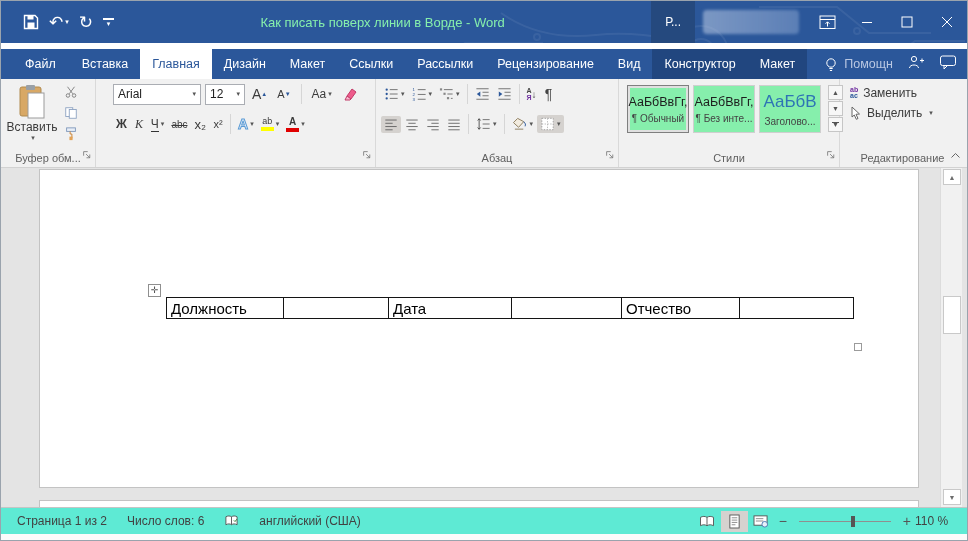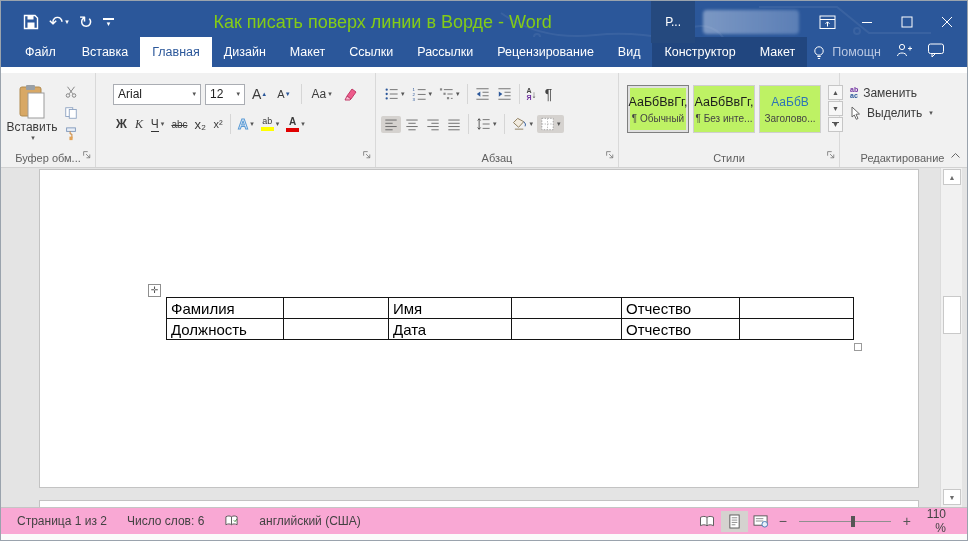--- a/index.html
+++ b/index.html
@@ -6,33 +6,33 @@
   body { font-family:"Liberation Sans", sans-serif; background:#fff; }
   .window { position:relative; width:968px; height:541px; background:#fff; overflow:hidden;
             border:1px solid #9aa3ad; }
 
   
   .titlebar { position:absolute; left:0; top:0; width:100%; height:42px; background:#2b579a; display:flex; align-items:center; }
   .deco { position:absolute; left:0; top:0; pointer-events:none; z-index:0; }
   .qat { display:flex; align-items:center; gap:10px; margin-left:22px; z-index:2; }
   .qat-btn { display:flex; align-items:center; color:#fff; font-size:17px; cursor:default; }
   .qat-custom { width:11px; border-top:2px solid #fff; padding-top:1px; font-size:7px; color:#fff; text-align:center; line-height:5px; }
-  .title { flex:1; text-align:center; color:#84cc16; font-size:18px; z-index:2; white-space:nowrap; }
+  .title { flex:1; text-align:center; color:#86efac; font-size:13px; z-index:2; white-space:nowrap; }
   .tb-right { display:flex; align-items:center; height:100%; z-index:2; }
   .user-badge { background:#25497e; color:#fff; font-size:12px; height:42px; display:flex; align-items:center; padding:0 14px; }
   .blur-box { width:96px; height:24px; border-radius:4px; margin:0 8px; background:linear-gradient(90deg, rgba(190,205,230,.55), rgba(150,175,215,.45)); filter:blur(1.5px); }
   .winbtn { width:40px; height:42px; display:flex; align-items:center; justify-content:center; }
 
   
-  .tabrow { position:absolute; left:0; top:36px; width:100%; height:30px; background:#2b579a; display:flex; align-items:stretch; z-index:1; }
+  .tabrow { position:absolute; left:0; top:48px; width:100%; height:30px; background:#2b579a; display:flex; align-items:stretch; z-index:1; }
   .tab { color:#fff; font-size:12.5px; display:flex; align-items:center; padding:0 12px; cursor:default; white-space:nowrap; }
   .tab.file { margin-left:10px; padding:0 14px; }
   .tab.active { background:#fff; color:#2b579a; }
   .ctx-tabs { display:flex; align-items:stretch; background:rgba(8,28,58,.28); }
-  .tab-right { display:flex; align-items:center; margin-left:auto; gap:14px; padding-right:22px; }
+  .tab-right { display:flex; align-items:center; margin-left:auto; gap:14px; padding-right:10px; }
   .tellme { display:flex; align-items:center; gap:6px; color:#b9c7e2; font-size:12.5px; }
 
   
   .ribbon { position:absolute; left:0; top:72px; width:100%; height:95px; background:#f1f1f1; border-bottom:1px solid #d2d2d2; display:flex; }
   .group { position:relative; height:100%; border-right:1px solid #d9d9d9; padding-top:8px; }
   .glabel { position:absolute; bottom:3px; left:0; right:0; text-align:center; font-size:11px; color:#5f5f5f; white-space:nowrap; overflow:hidden; }
   .launcher { position:absolute; bottom:4px; right:4px; }
   .rrow { display:flex; align-items:center; padding:0 5px; height:26px; gap:1px; }
   .rbtn { display:flex; align-items:center; justify-content:center; padding:2px 3px; border-radius:2px; color:#3b3b3b; font-size:12px; min-width:16px; }
   .rbtn.active { background:#d5d2cf; }
@@ -41,24 +41,24 @@
   .combo { background:#fff; border:1px solid #aaadb3; height:21px; display:flex; align-items:center; font-size:12px; color:#222; padding:0 4px; justify-content:space-between; }
 
   
   .clip-wrap { display:flex; padding:0 4px;align-items:center; }
   .paste-btn { width:54px; display:flex; flex-direction:column; align-items:center; font-size:12px; color:#3b3b3b; padding-top:2px; }
   .clip-col { display:flex; flex-direction:column; gap:3px; padding-top:2px; }
   .mini-btn { width:24px; height:18px; display:flex; align-items:center; justify-content:center; }
 
   
   .style-cards { display:flex; gap:4px; padding:4px 4px 0 8px; }
-  .style-card { width:62px; height:48px; background:#bef264; border:1px solid #cfcfcf; display:flex; flex-direction:column; align-items:center; justify-content:center; overflow:hidden; }
+  .style-card { width:62px; height:48px; background:#86efac; border:1px solid #cfcfcf; display:flex; flex-direction:column; align-items:center; justify-content:center; overflow:hidden; }
   .style-card.selected { border:1px solid #7f7f7f; box-shadow:0 0 0 2px #e0e0e0 inset; }
   .style-prev { font-size:12.5px; color:#1d1d1d; white-space:nowrap; }
-  .style-prev.head { color:#2e74b5; font-size:12px; }
+  .style-prev.head { color:#2e74b5; font-size:17px; }
   .style-name { font-size:10px; color:#444; white-space:nowrap; margin-top:4px; }
   .style-scroll { display:flex; flex-direction:column; gap:1px; margin:4px 0 0 3px; }
   .sbtn { width:15px; height:15px; background:#f7f7f7; border:1px solid #c6c6c6; font-size:7px; color:#555; display:flex; align-items:center; justify-content:center; }
 
   
   .ed-row { display:flex; align-items:center; gap:5px; height:20px; padding-left:10px; font-size:12px; color:#3b3b3b; }
 
   
   .docarea { position:absolute; left:0; top:167px; width:100%; height:339px; background:#e4e4e4; }
   .page { position:absolute; left:38px; top:1px; width:880px; height:319px; background:#fff; border:1px solid #c3c3c3; }
@@ -67,29 +67,29 @@
   table.doc-table td { border:1px solid #141414; height:21px; font-size:15px; color:#000; padding:0 0 0 4px; vertical-align:middle; white-space:nowrap; overflow:hidden; position:relative; }
   .move-handle { position:absolute; left:147px; top:116px; width:13px; height:13px; background:#fff; border:1px solid #8f8f8f; color:#555; font-size:9px; line-height:11px; text-align:center; }
   .resize-handle { position:absolute; left:853px; top:175px; width:8px; height:8px; background:#fff; border:1px solid #9b9b9b; }
 
   
   .vscroll { position:absolute; right:5px; top:0; width:22px; height:339px; background:#f1f1f1; border-left:1px solid #dcdcdc; }
   .vs-btn { position:absolute; left:2px; width:18px; height:16px; background:#fff; border:1px solid #c9c9c9; color:#6d6d6d; font-size:7px; display:flex; align-items:center; justify-content:center; }
   .vs-thumb { position:absolute; left:2px; top:128px; width:18px; height:38px; background:#fff; border:1px solid #c9c9c9; }
 
   
-  .statusbar { position:absolute; left:0; top:506px; width:100%; height:27px; background:#f9a8d4; border-top:1px solid #c5c5c5; display:flex; align-items:center; font-size:12px; color:#424242; }
+  .statusbar { position:absolute; left:0; top:506px; width:100%; height:27px; background:#5eead4; border-top:1px solid #c5c5c5; display:flex; align-items:center; font-size:12px; color:#424242; }
   .sb-item { padding:0 10px; display:flex; align-items:center; gap:4px; white-space:nowrap; }
   .sb-right { margin-left:auto; display:flex; align-items:center; }
   .view-btn { width:27px; height:21px; display:flex; align-items:center; justify-content:center; }
   .view-btn.active { background:#d5d2cf; }
   .zoom-track { width:92px; height:1px; background:#8f8f8f; position:relative; margin:0 8px; }
   .zoom-thumb { position:absolute; left:52px; top:-5px; width:4px; height:11px; background:#555; }
   .zoom-btn { font-size:14px; color:#555; padding:0 4px; }
-  .zoom-label { width:52px; text-align:right; padding-right:21px; }
+  .zoom-label { width:52px; text-align:left; padding-right:14px; }
   .bottom-strip { position:absolute; left:0; top:533px; width:100%; height:8px; background:#fbfbfb; }
 
   .u { border-bottom:1px solid #333; }
   .ital { font-style:italic; font-family:"Liberation Serif", serif; }
   .strike { text-decoration:line-through; font-size:10px; }
   .outlineA { color:#eaf1fa; -webkit-text-stroke:1px #5b9bd5; font-size:14px; font-weight:bold; }
   .colorbar { display:flex; flex-direction:column; align-items:center; line-height:1; }
   .colorbar .bar { width:13px; height:4px; margin-top:1px; }
   .sorticon { display:flex; flex-direction:column; font-size:7px; line-height:7px; color:#444; font-weight:bold; }
 </style>
@@ -490,28 +490,20 @@
     <table class="doc-table">
       <colgroup>
         <col style="width:117px;">
           <col style="width:105px;">
           <col style="width:123px;">
         <col style="width:110px;">
           <col style="width:118px;">
           <col style="width:114px;">
       </colgroup>
       <tbody>
-          <tr>
-        <td>Фамилия</td>
-        <td></td>
-        <td>Имя</td>
-        <td></td>
-        <td>Отчество</td>
-        <td></td>
-      </tr>
       <tr>
         <td>Должность</td>
         <td></td>
         <td>Дата</td>
         <td></td>
         <td>Отчество</td>
         <td></td>
       </tr>
     </tbody>
       </table>

